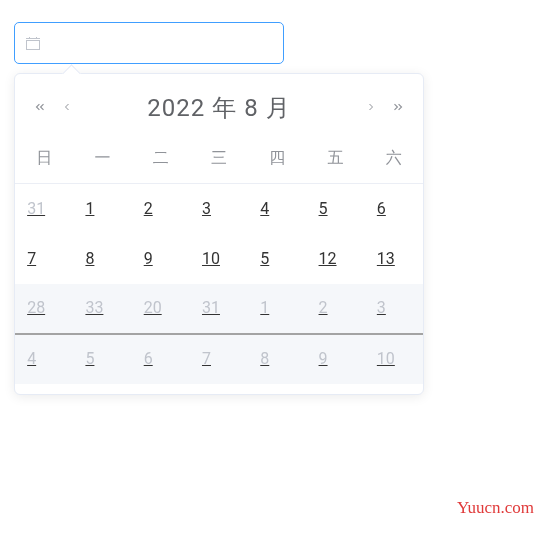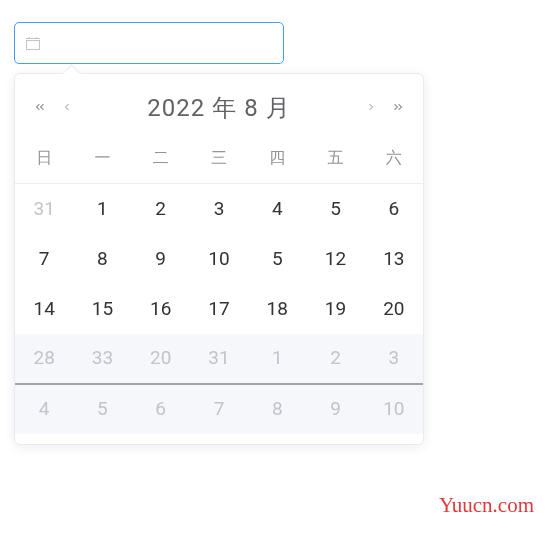--- a/index.html
+++ b/index.html
@@ -89,26 +89,26 @@
       margin-top: 6px;
     }
     .table th {
       font-weight: 400;
       font-size: 16px;
       color: #909399;
       padding: 10px 0 14px 0;
       border-bottom: 1px solid #ebeef5;
     }
     .table td {
-      text-align: center;
-      font-size: 19px;
+      font-size: 16px;
       color: #333333;
       padding: 0;
       height: 50px;
       cursor: pointer;
+      text-decoration: underline;
     }
     .table td .cell {
       width: 34px;
       height: 34px;
       line-height: 34px;
       margin: 0 auto;
       border-radius: 50%;
     }
     .table td.prev .cell,
     .table td.next .cell {
@@ -126,21 +126,21 @@
     }
     .table tr.disabled-row + tr.disabled-row td {
       border-top: 2px solid #a3a3a3;
     }
     .watermark {
       position: absolute;
       right: 18px;
       bottom: 30px;
       color: #e03a3a;
       font-family: Georgia, "Times New Roman", serif;
-      font-size: 21px;
+      font-size: 17px;
     }
   </style>
 </head>
 <body>
 
 <div class="input-wrapper">
   <svg class="calendar-icon" viewBox="0 0 1024 1024" fill="currentColor">
     <path d="M128 384v512h768V384H128zm-64-64h896v640H64V320zm192-192h64v128h-64V128zm448 0h64v128h-64V128zM64 192h896v64H64v-64z"></path>
   </svg>
   <input type="text" placeholder="" style="">
@@ -229,43 +229,20 @@
           <td>
             <div class="cell">5</div>
           </td>
           <td>
             <div class="cell">12</div>
           </td>
           <td>
             <div class="cell">13</div>
           </td>
         </tr>
-        <tr>
-          <td>
-            <div class="cell">14</div>
-          </td>
-          <td>
-            <div class="cell">15</div>
-          </td>
-          <td>
-            <div class="cell">16</div>
-          </td>
-          <td>
-            <div class="cell">17</div>
-          </td>
-          <td>
-            <div class="cell">18</div>
-          </td>
-          <td>
-            <div class="cell">19</div>
-          </td>
-          <td>
-            <div class="cell">20</div>
-          </td>
-        </tr>
         <tr class="disabled-row">
           <td>
             <div class="cell">28</div>
           </td>
           <td>
             <div class="cell">33</div>
           </td>
           <td>
             <div class="cell">20</div>
           </td>

